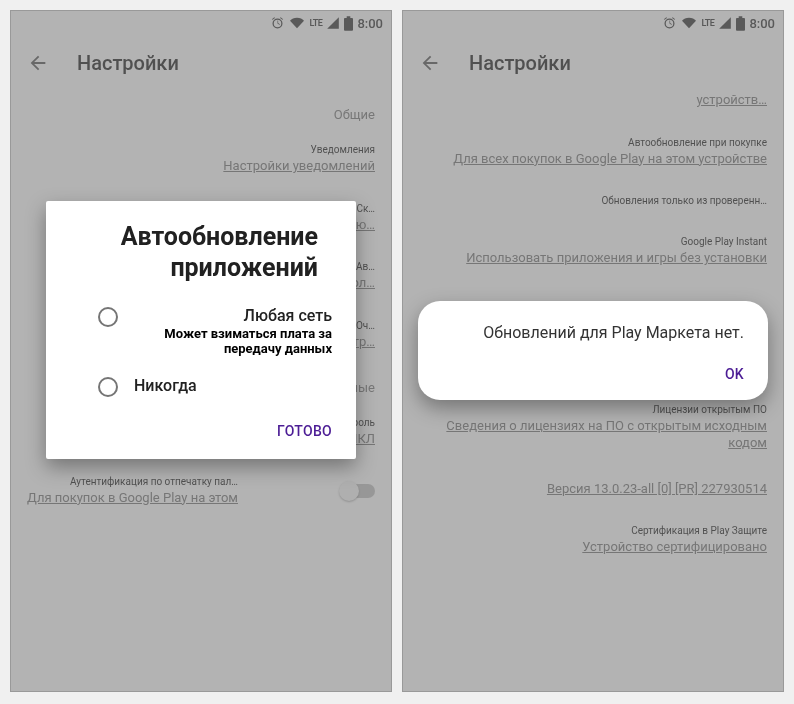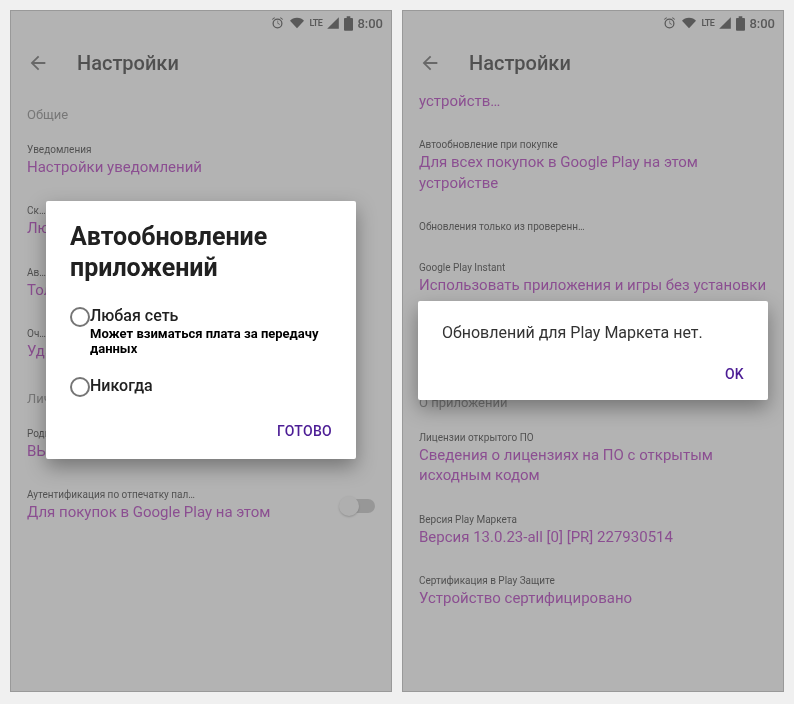--- a/index.html
+++ b/index.html
@@ -11,20 +11,21 @@
   gap: 10px;
   justify-content: center;
 }
 .phone {
   width: 384px;
   height: 682px;
   border: 1px solid #999;
   position: relative;
   overflow: hidden;
   background: #fafafa;
+  text-align: right;
 }
 .scrim {
   position: absolute;
   inset: 0;
   background: rgba(120,120,120,0.55);
   z-index: 5;
   pointer-events: none;
 }
 .statusbar {
   height: 24px;
@@ -70,23 +71,24 @@
 }
 .setting {
   padding: 14px 16px;
 }
 .setting .primary {
   font-size: 10px;
   color: #212121;
   margin-bottom: 2px;
 }
 .setting .secondary {
-  font-size: 15px;
-  color: #a21caf;
+  font-size: 13px;
+  color: #737373;
   line-height: 1.35;
+  text-decoration: underline;
 }
 .toggle-row {
   display: flex;
   align-items: center;
   justify-content: space-between;
 }
 .toggle {
   width: 34px; height: 14px;
   background: #bdbdbd;
   border-radius: 7px;
@@ -121,20 +123,22 @@
   font-size: 25px;
   font-weight: 700;
   color: #212121;
   padding: 0 38px 12px 24px;
   line-height: 1.25;
 }
 .radio-item {
   display: flex;
   align-items: flex-start;
   padding: 10px 24px;
+  gap: 16px;
+  margin-left: 28px;
 }
 .radio {
   width: 20px; height: 20px;
   border: 2px solid #757575;
   border-radius: 50%;
   flex-shrink: 0;
   margin-top: 1px;
   position: relative;
 }
 .radio.checked {
@@ -167,20 +171,21 @@
   color: #4c1d95;
   font-size: 14px;
   font-weight: 500;
   padding: 8px 12px;
   letter-spacing: 0.3px;
 }
 .dialog.msg-dialog {
   top: 290px;
   width: 350px;
   padding: 22px 0 6px 0;
+  border-radius: 22px;
 }
 .dialog.msg-dialog .msg-text {
   font-size: 16px;
   color: #333;
   padding: 0 24px 8px 24px;
 }
 svg { display: block; }
 </style>
 </head>
 <body>
@@ -333,25 +338,24 @@
     <div class="setting">
       <div class="primary">Google Play Instant</div>
       <div class="secondary">Использовать приложения и игры без установки</div>
     </div>
 
     <div style="height:70px"></div>
 
     <div class="section-label">О приложении</div>
 
     <div class="setting">
-      <div class="primary">Лицензии открытого ПО</div>
+      <div class="primary">Лицензии открытым ПО</div>
       <div class="secondary">Сведения о лицензиях на ПО с открытым исходным кодом</div>
     </div>
     <div class="setting">
-      <div class="primary">Версия Play Маркета</div>
       <div class="secondary">Версия 13.0.23-all [0] [PR] 227930514</div>
     </div>
     <div class="setting">
       <div class="primary">Сертификация в Play Защите</div>
       <div class="secondary">Устройство сертифицировано</div>
     </div>
   </div>
 
   <div class="dialog msg-dialog">
     <div class="msg-text">Обновлений для Play Маркета нет.</div>

